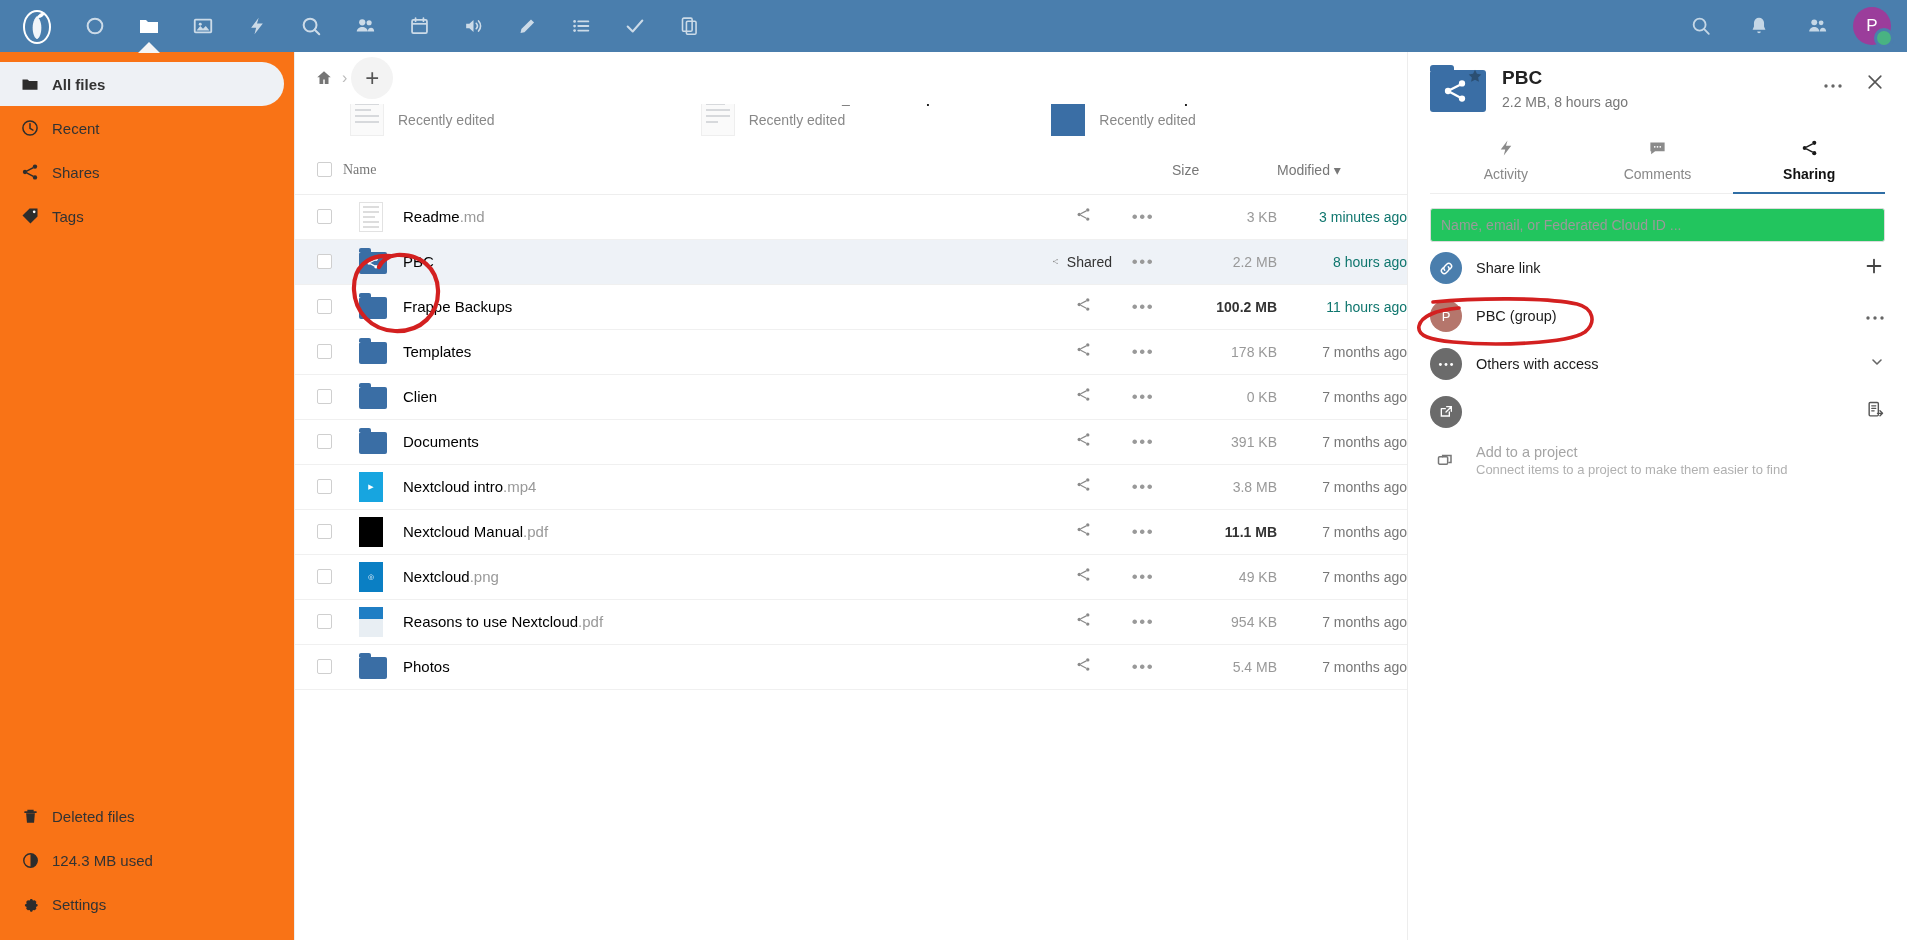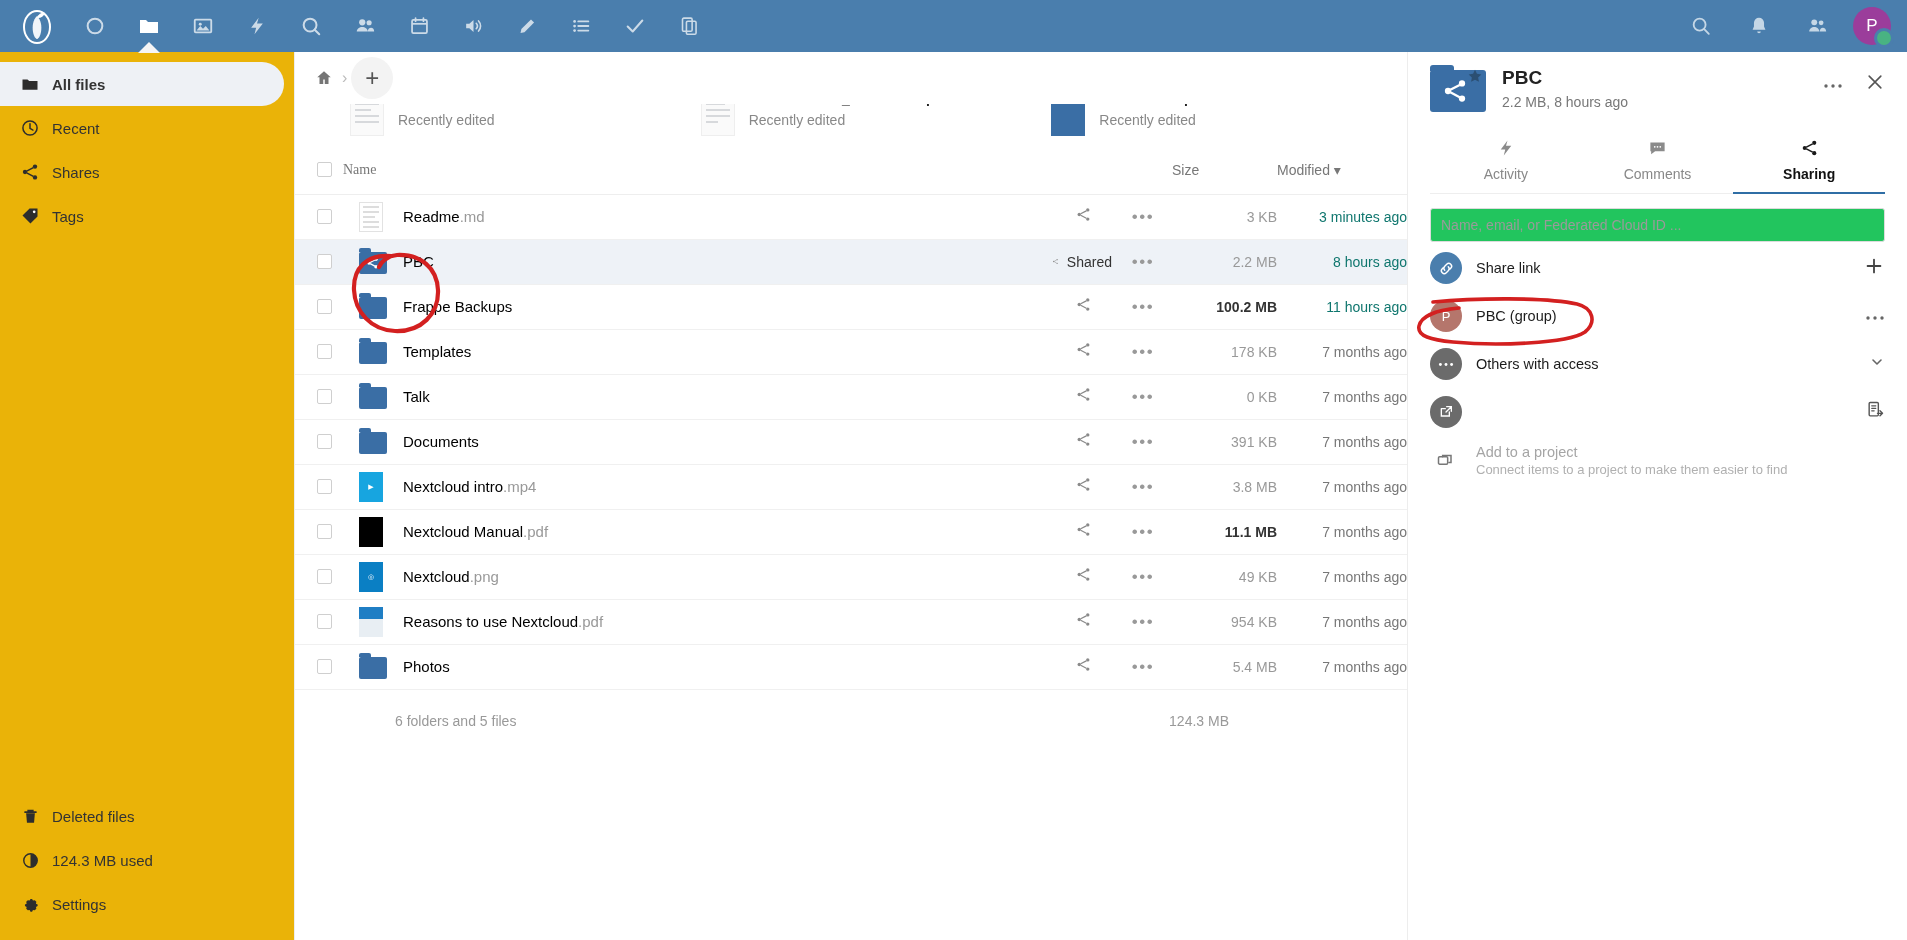--- a/index.html
+++ b/index.html
@@ -55,21 +55,21 @@
   }
   #avatar-status {
     position: absolute; right: -3px; bottom: -3px;
     width: 20px; height: 20px; border-radius: 50%;
     background: #49b382; border: 3px solid #4a7ead;
   }
 
   
   #sidebar {
     position: absolute; top: 52px; left: 0; width: 295px; height: 888px;
-    background: #eab308;
+    background: #f97316;
     border-right: 1px solid #ededed;
     display: flex; flex-direction: column;
   }
   .nav-item {
     height: 44px; display: flex; align-items: center;
     padding-left: 8px; cursor: pointer;
     border-radius: 0 22px 22px 0; margin-right: 10px;
     font-size: 15px; color: #333;
   }
   .nav-item.active { background: #eef1f5; font-weight: 600; }
@@ -616,21 +616,21 @@
         </tr>
         <tr class="file-row">
           <td>
             <div class="cbox"></div>
           </td>
           <td>
             <div class="name-cell">
               <span class="ficon">
                 <div class="folder"></div>
               </span>
-              <span class="fname">Talk</span>
+              <span class="fname">Clien</span>
             </div>
           </td>
           <td class="share-cell"><span><svg width="17" height="17" viewBox="0 0 24 24">
                 <circle cx="18" cy="5.5" r="2.4" fill="#8a8a8a"></circle>
                 <circle cx="6" cy="12" r="2.4" fill="#8a8a8a"></circle>
                 <circle cx="18" cy="18.5" r="2.4" fill="#8a8a8a"></circle>
                 <path d="M16 6.8L8 11M8 13L16 17.3" stroke="#8a8a8a" stroke-width="1.8"></path>
               </svg></span></td>
           <td class="menu-cell"><span class="dots">•••</span></td>
           <td class="size-cell">0 KB</td>
@@ -764,24 +764,20 @@
                 <circle cx="18" cy="18.5" r="2.4" fill="#8a8a8a"></circle>
                 <path d="M16 6.8L8 11M8 13L16 17.3" stroke="#8a8a8a" stroke-width="1.8"></path>
               </svg></span></td>
           <td class="menu-cell"><span class="dots">•••</span></td>
           <td class="size-cell">5.4 MB</td>
           <td class="mod-cell">7 months ago</td>
         </tr>
       </tbody>
   </table>
 
-  <div id="summary">
-    <span class="sum-name">6 folders and 5 files</span>
-    <span class="sum-size">124.3 MB</span>
-  </div>
 </div>
 
 <div id="details">
 
   <div id="det-head">
     <div id="det-ficon">
       <div id="det-folder">
         <svg width="34" height="28" viewBox="0 0 24 24" style="position:absolute;left:8px;top:7px">
           <circle cx="18" cy="5.5" r="2.7" fill="#fff"></circle>
             <circle cx="6" cy="12" r="2.7" fill="#fff"></circle>

